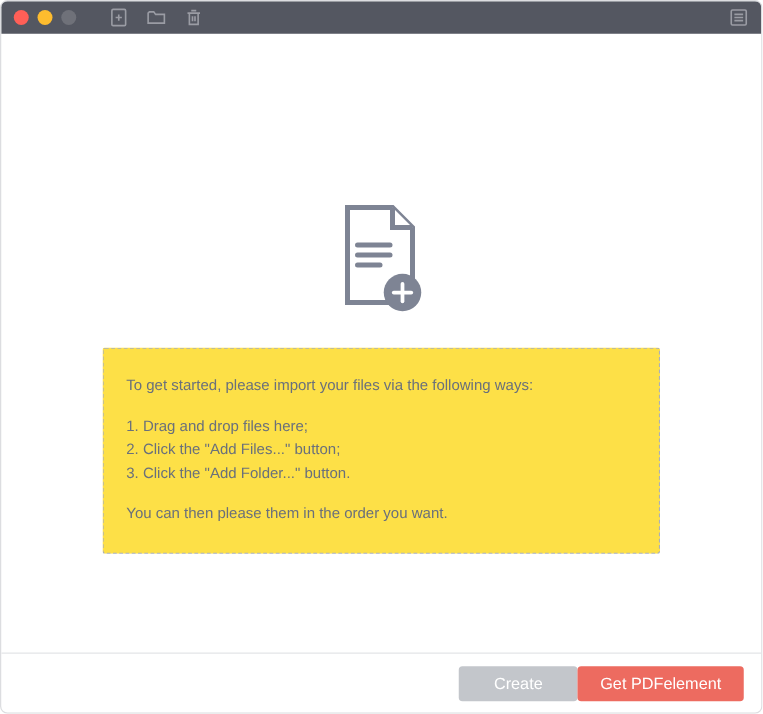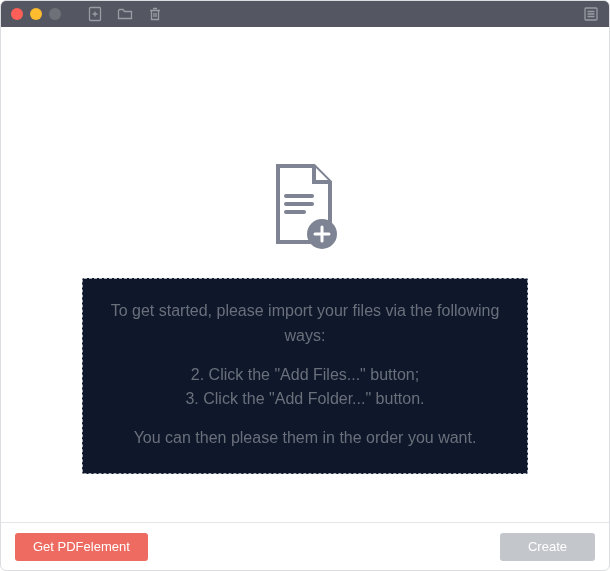--- a/index.html
+++ b/index.html
@@ -31,27 +31,27 @@
   .content {
     flex: 1;
     position: relative;
     display: flex; flex-direction: column; align-items: center;
     padding-top: 135px;
   }
   .doc-icon { width: 74px; height: 92px; margin-bottom: 24px; }
   .hint-box {
     width: 446px;
     border: 1px dashed #aab0ba;
-    background: #0f172a;
+    background: #fde047;
     border-radius: 2px;
     padding: 20px 18px 22px 18px;
     color: #6a707b;
-    font-size: 16px;
+    font-size: 12px;
     line-height: 1.55;
-    text-align: center;
+    text-align: left;
   }
   .hint-intro { margin-bottom: 14px; }
   .hint-steps { margin-bottom: 14px; }
   .bottombar {
     height: 48px;
     border-top: 1px solid #e4e5e8;
     display: flex; align-items: center;
     padding: 0 14px;
   }
   .btn {
@@ -122,25 +122,26 @@
         <g stroke="#fff" stroke-width="3" stroke-linecap="round">
           <line x1="54" y1="65" x2="54" y2="79"></line>
           <line x1="47" y1="72" x2="61" y2="72"></line>
         </g>
       </svg>
     </div>
 
     <div class="hint-box">
       <div class="hint-intro">To get started, please import your files via the following ways:</div>
       <div class="hint-steps">
+        <div>1. Drag and drop files here;</div>
         <div>2. Click the "Add Files..." button;</div>
         <div>3. Click the "Add Folder..." button.</div>
       </div>
       <div>You can then please them in the order you want.</div>
     </div>
   </div>
 
   <div class="bottombar">
+    <button class="btn btn-disabled">Create</button>
     <button class="btn btn-primary">Get PDFelement</button>
-    <button class="btn btn-disabled">Create</button>
   </div>
 
 </div>
 
 </body></html>

